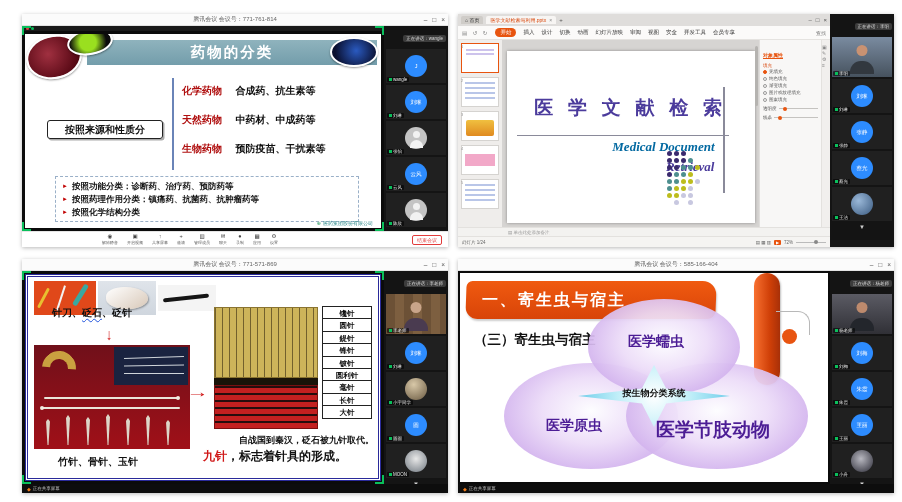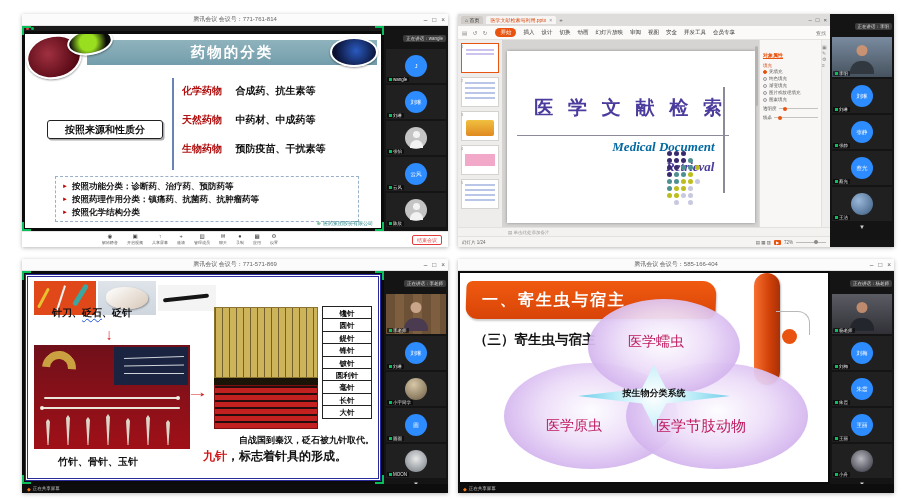--- a/index.html
+++ b/index.html
@@ -187,24 +187,24 @@
   .br-banner{position:absolute;left:6px;top:8px;width:250px;height:38px;background:linear-gradient(180deg,#f05a10,#d84408);border-radius:6px 14px 8px 12px;transform:skewX(-2deg);display:flex;align-items:center;padding-left:16px;font-size:16px;font-weight:bold;color:#fff;letter-spacing:2px;white-space:nowrap;box-shadow:1px 2px 2px rgba(0,0,0,.2)}
   .br-roll{position:absolute;left:294px;top:0;width:26px;height:112px;background:linear-gradient(90deg,#f87030,#d04008 60%,#a83008);border-radius:13px;box-shadow:1px 1px 2px rgba(0,0,0,.25)}
   .br-roll-cap{position:absolute;left:322px;top:56px;width:15px;height:15px;border-radius:50%;background:#e85410}
   .br-roll-line{position:absolute;left:316px;top:38px;width:34px;height:24px;border:1px solid #b8b8b8;border-left:none;border-bottom:none;border-radius:0 12px 0 0}
   .br-sub{position:absolute;left:14px;top:58px;font-size:13.5px;font-weight:bold;color:#111;white-space:nowrap}
   .vell{position:absolute;border-radius:50%;background:radial-gradient(ellipse at 50% 45%,#fdfdff 0%,#ecdcf8 40%,#c9a4ea 85%,#b890dc 100%);opacity:.93}
   .vell-top{left:128px;top:26px;width:152px;height:96px}
   .vell-left{left:44px;top:90px;width:174px;height:106px}
   .vell-right{left:166px;top:90px;width:182px;height:106px}
   .vstar{position:absolute;left:118px;top:92px;width:152px;height:62px;background:radial-gradient(circle,#ffffff 0%,#bfeef8 45%,#62c8e8 100%);clip-path:polygon(50% 0%,58% 38%,100% 50%,58% 62%,50% 100%,42% 62%,0% 50%,42% 38%)}
-  .vlab{position:absolute;font-weight:normal;color:#be185d;white-space:nowrap;z-index:5}
+  .vlab{position:absolute;font-weight:bold;color:#4c1d95;white-space:nowrap;z-index:5}
   .vlab-top{left:168px;top:60px;font-size:14px}
   .vlab-left{left:86px;top:144px;font-size:14px}
-  .vlab-right{left:196px;top:144px;font-size:15px}
+  .vlab-right{left:196px;top:144px;font-size:19px}
   .vcenter{position:absolute;left:128px;top:114px;width:132px;text-align:center;font-size:9px;font-weight:bold;color:#111;z-index:6}
 </style>
 </head>
 <body>
 
 <div class="panel" id="p-tl">
   <div class="titlebar">
     <span class="tb-title">腾讯会议 会议号：771-761-814</span>
     <span class="win-ctrls">
       <span>–</span>

